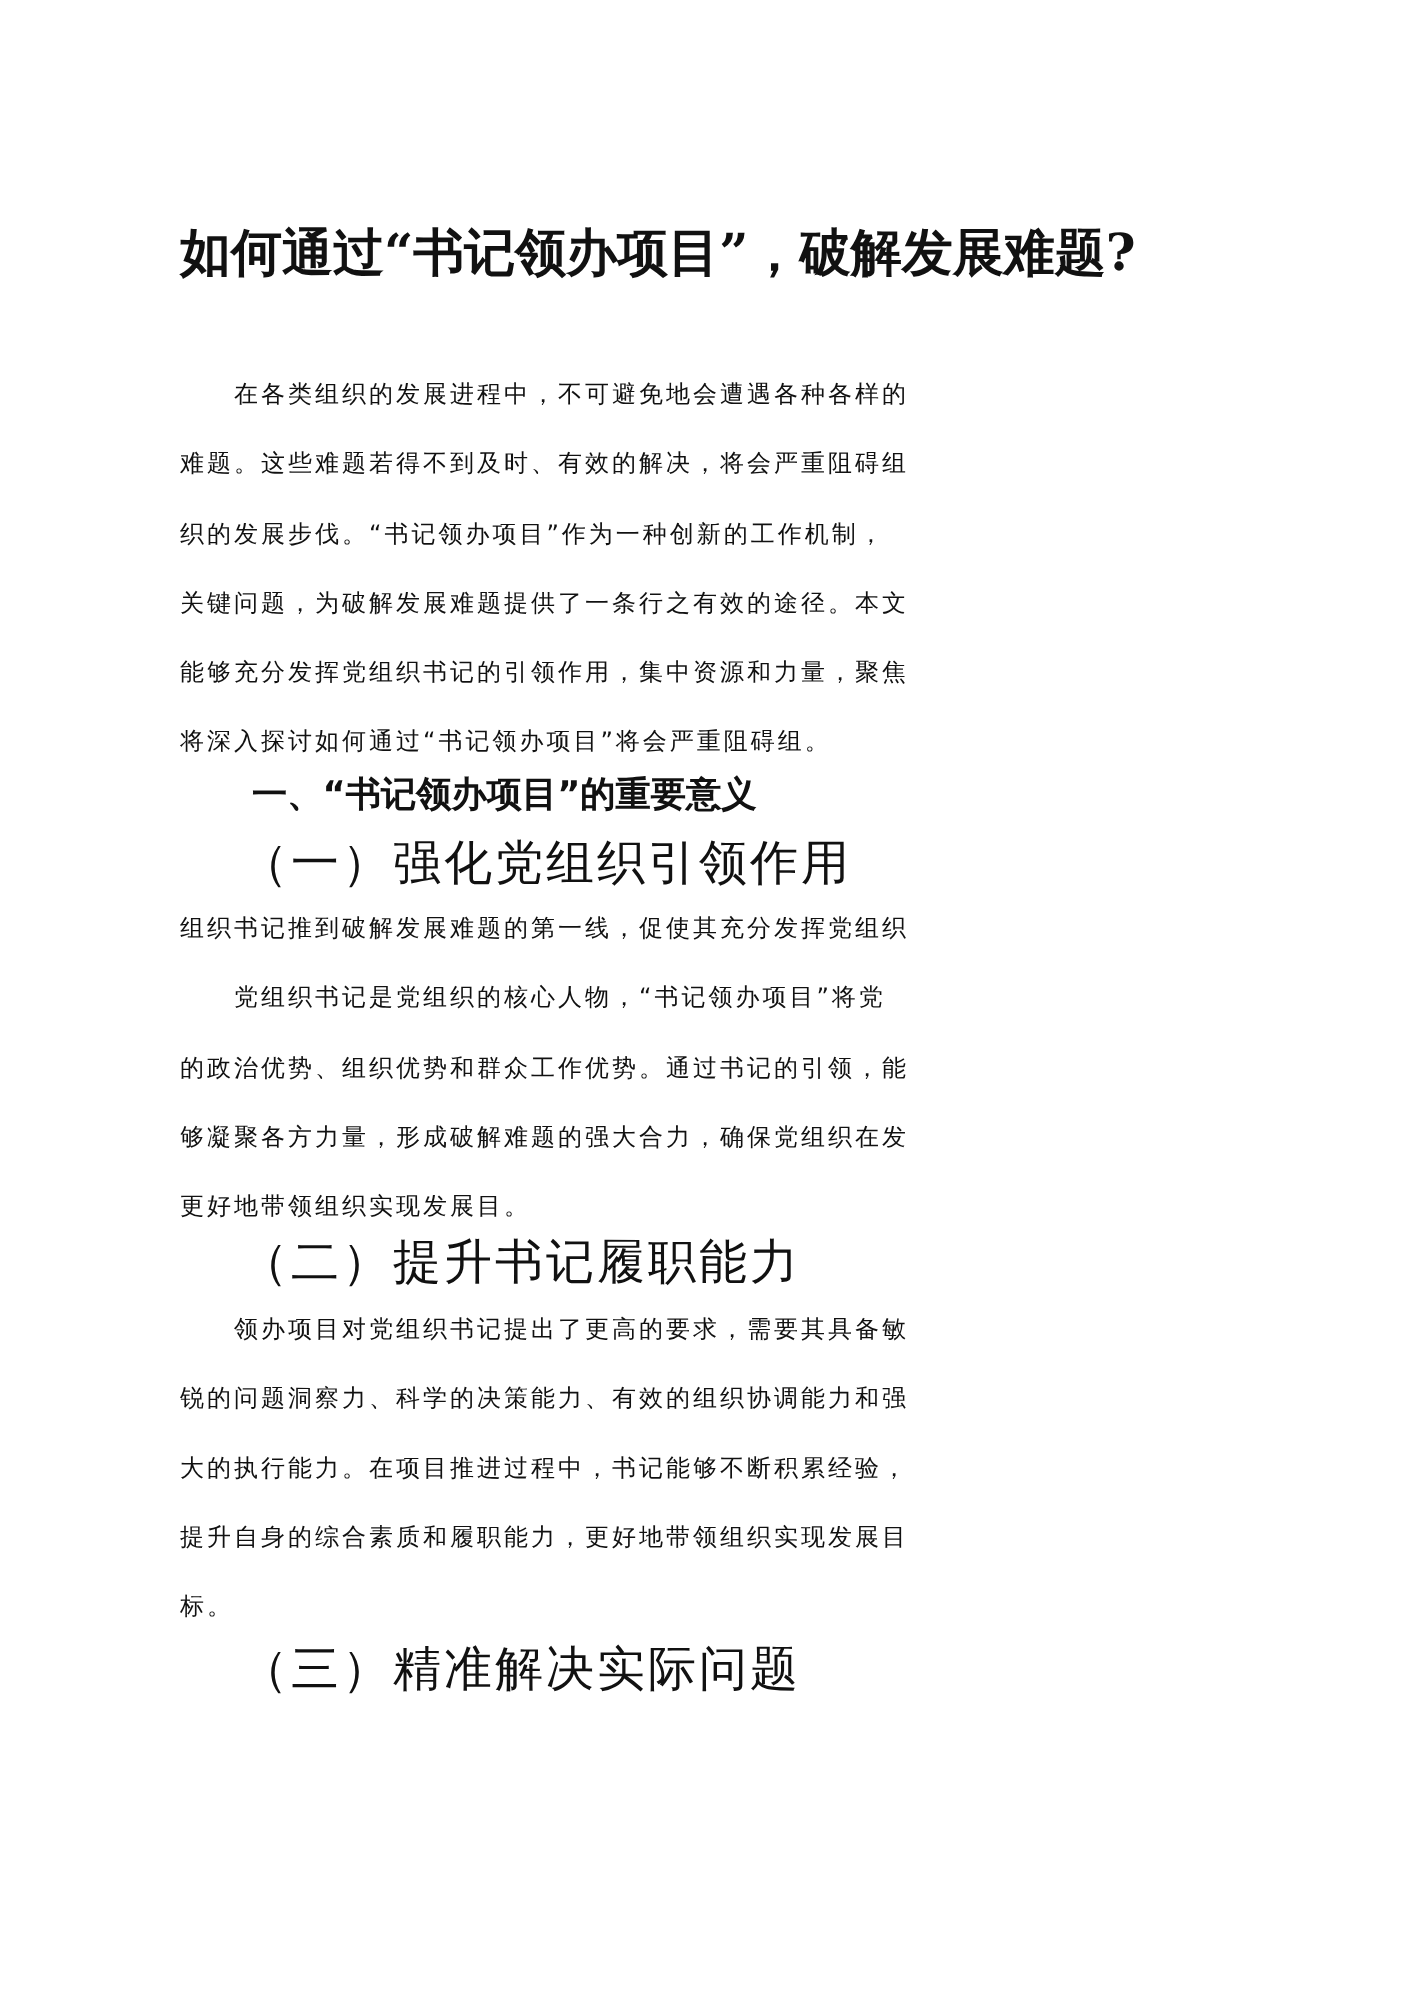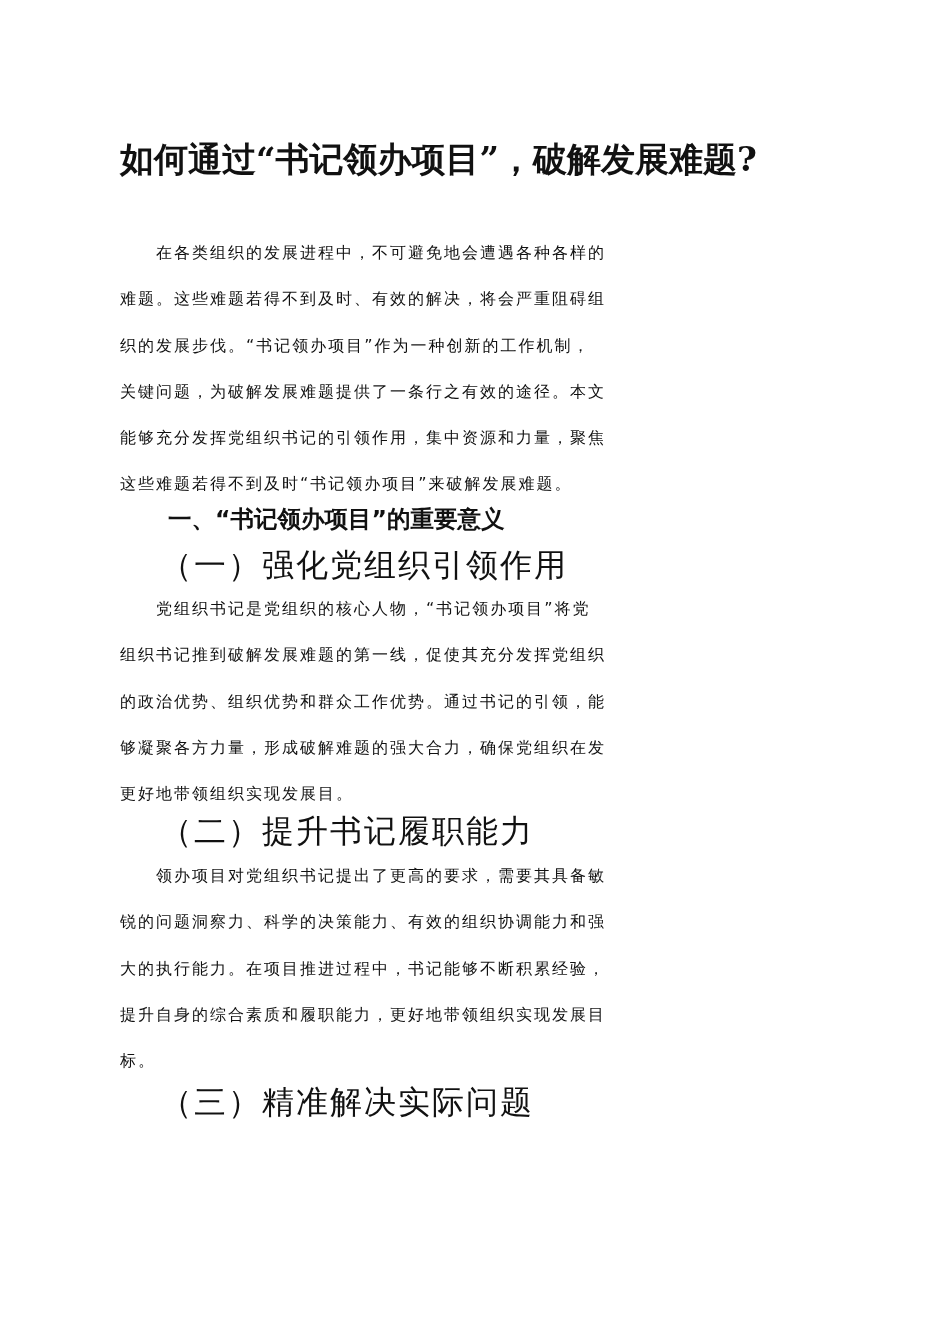--- a/index.html
+++ b/index.html
@@ -11,21 +11,21 @@
       width: 950px;
       height: 1344px;
       position: relative;
       overflow: hidden;
       color: #111111;
       font-family: "DejaVu Serif", "Liberation Serif", serif;
     }
     .page {
       position: absolute;
       left: 0;
-      top: 0;
+      top: 10px;
       width: 950px;
       height: 1120px;
       background: #ffffff;
     }
     .title {
       position: absolute;
       left: 120px;
       top: 134px;
       width: 720px;
       font-size: 34px;
@@ -75,30 +75,30 @@
 <div class="page">
 
   <div class="title">如何通过“书记领办项目”，破解发展难题?</div>
 
   <div class="body-block" style="top:230px;">
     <span class="line">　　在各类组织的发展进程中，不可避免地会遭遇各种各样的</span>
     <span class="line">难题。这些难题若得不到及时、有效的解决，将会严重阻碍组</span>
     <span class="line">织的发展步伐。“书记领办项目”作为一种创新的工作机制，</span>
     <span class="line">关键问题，为破解发展难题提供了一条行之有效的途径。本文</span>
     <span class="line">能够充分发挥党组织书记的引领作用，集中资源和力量，聚焦</span>
-    <span class="line">这些难题若得不到及时“书记领办项目”来破解发展难题。</span>
+    <span class="line">将深入探讨如何通过“书记领办项目”将会严重阻碍组。</span>
   </div>
 
   <div class="heading-1" style="top:499px;text-align:center;">一、“书记领办项目”的重要意义</div>
 
   <div class="heading-2" style="top:545px;">（一）强化党组织引领作用</div>
 
   <div class="body-block" style="top:586px;">
+    <span class="line">组织书记推到破解发展难题的第一线，促使其充分发挥党组织</span>
     <span class="line">　　党组织书记是党组织的核心人物，“书记领办项目”将党</span>
-    <span class="line">组织书记推到破解发展难题的第一线，促使其充分发挥党组织</span>
     <span class="line">的政治优势、组织优势和群众工作优势。通过书记的引领，能</span>
     <span class="line">够凝聚各方力量，形成破解难题的强大合力，确保党组织在发</span>
     <span class="line">更好地带领组织实现发展目。</span>
   </div>
 
   <div class="heading-2" style="top:811px;">（二）提升书记履职能力</div>
 
   <div class="body-block" style="top:853px;">
     <span class="line">　　领办项目对党组织书记提出了更高的要求，需要其具备敏</span>
     <span class="line">锐的问题洞察力、科学的决策能力、有效的组织协调能力和强</span>

